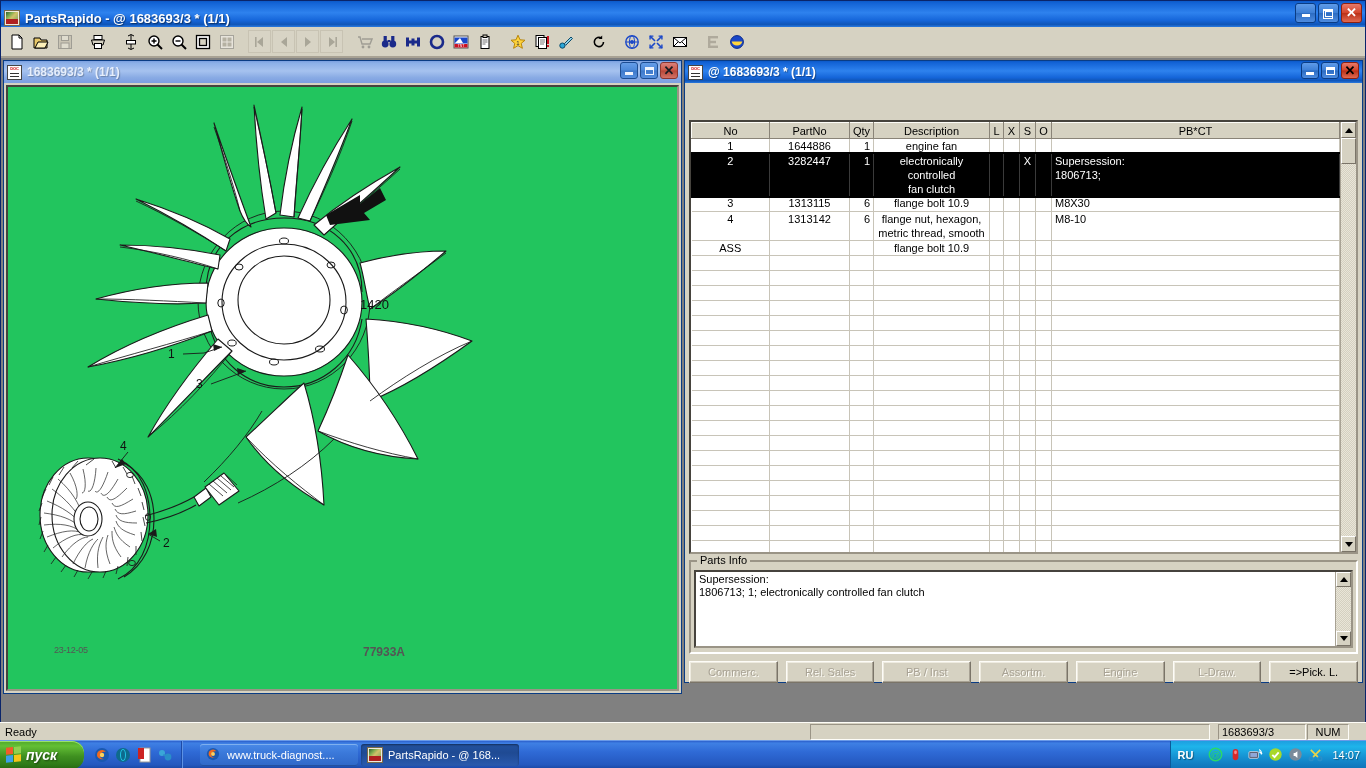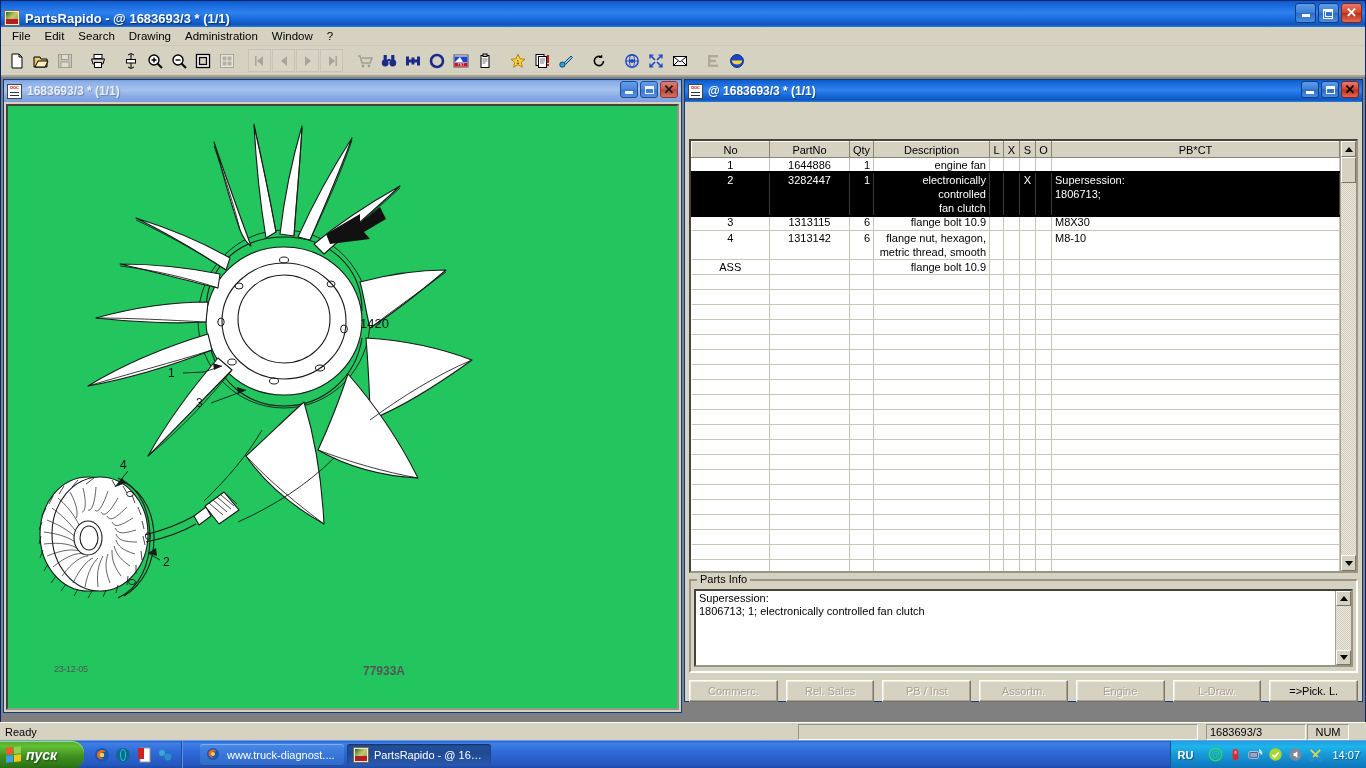--- a/index.html
+++ b/index.html
@@ -205,21 +205,21 @@
     overflow: hidden; white-space: pre-line;
   }
   table.grid tr.sel td {
     background: #000; color: #fff;
     border-right: 1px solid #3a3a3a; border-bottom: none;
   }
   table.grid tr.sel { outline: 2px solid #000; }
   .c-no { text-align: center; }
   .c-part { text-align: center; }
   .c-qty { text-align: right; padding-right: 4px; }
-  .c-desc { text-align: right; }
+  .c-desc { text-align: center; }
   .c-flag { text-align: center; }
   .c-pb { text-align: left; }
 
   
   .vsb {
     width: 16px; flex: 0 0 16px;
     background: #d6d2c2;
     border-left: 1px solid #a8a294;
     display: flex; flex-direction: column;
   }
@@ -287,21 +287,21 @@
     background: #d6d2c2; display: flex; align-items: center;
     font-size: 11px; border-top: 1px solid #fdfcf7;
   }
   .sb-pane {
     height: 16px; margin: 1px 0 1px 1px;
     border: 1px solid; border-color: #9a9486 #fdfcf7 #fdfcf7 #9a9486;
     display: flex; align-items: center; padding: 0 3px; color: #000;
   }
   #sb-ready { flex: 1 1 auto; border-color: transparent; }
   #sb-mid { width: 400px; }
-  #sb-doc { width: 100px; margin-left: 8px; }
+  #sb-doc { width: 88px; margin-left: 8px; }
   #sb-num { width: 42px; justify-content: center; }
   #sb-pad { width: 16px; border-color: transparent; }
 
   
   #taskbar {
     position: absolute; left: 0; top: 740px; width: 1366px; height: 28px;
     background: linear-gradient(to bottom, #2b5fcb 0%, #3f80e4 8%, #2f6ad6 40%, #2458bf 88%, #1c4aa8 100%);
     display: flex; align-items: center;
     border-top: 1px solid #6a9ae8;
   }
@@ -331,21 +331,21 @@
   #quicklaunch {
     display: flex; align-items: center; gap: 5px;
     padding: 0 8px 0 10px; height: 28px;
     border-right: 1px solid #1c4aa8;
     box-shadow: 1px 0 0 #5d92e4;
   }
   .ql { width: 16px; height: 16px; flex: 0 0 16px; position: relative; }
 
   #tasklist { display: flex; align-items: center; gap: 3px; padding-left: 18px; flex: 1 1 auto; }
   .taskbtn {
-    height: 22px; width: 144px;
+    height: 22px; width: 158px;
     display: flex; align-items: center; gap: 5px; padding: 0 6px;
     border-radius: 3px; color: #fff; font-size: 11px;
     background: linear-gradient(to bottom, #4a8ae8 0%, #3b79da 40%, #2f68c8 100%);
     box-shadow: inset 0 1px 0 #7fb0ef, inset 0 -1px 0 #23519f;
     cursor: default; overflow: hidden; white-space: nowrap;
   }
   .taskbtn.active {
     background: linear-gradient(to bottom, #23529f 0%, #1f4a93 40%, #2a5aae 100%);
     box-shadow: inset 0 1px 2px rgba(0,0,0,.45);
   }
@@ -385,29 +385,20 @@
           </div>
       </div>
       <div class="winbtn close">
         <div class="g">
             <span class="glyph-x">✕</span>
           </div>
       </div>
     </div>
   </div>
 
-  <div id="menubar">
-    <div class="mi">File</div>
-    <div class="mi">Edit</div>
-    <div class="mi">Search</div>
-    <div class="mi">Drawing</div>
-    <div class="mi">Administration</div>
-    <div class="mi">Window</div>
-    <div class="mi">?</div>
-  </div>
 
   <div id="toolbar">
 
     <div class="tb">
       <svg width="16" height="16" viewBox="0 0 16 16">
           <path d="M3 1h7l3 3v11H3z" fill="#fff" stroke="#000"></path>
           <path d="M10 1v3h3" fill="none" stroke="#000"></path>
         </svg>
     </div>
 

